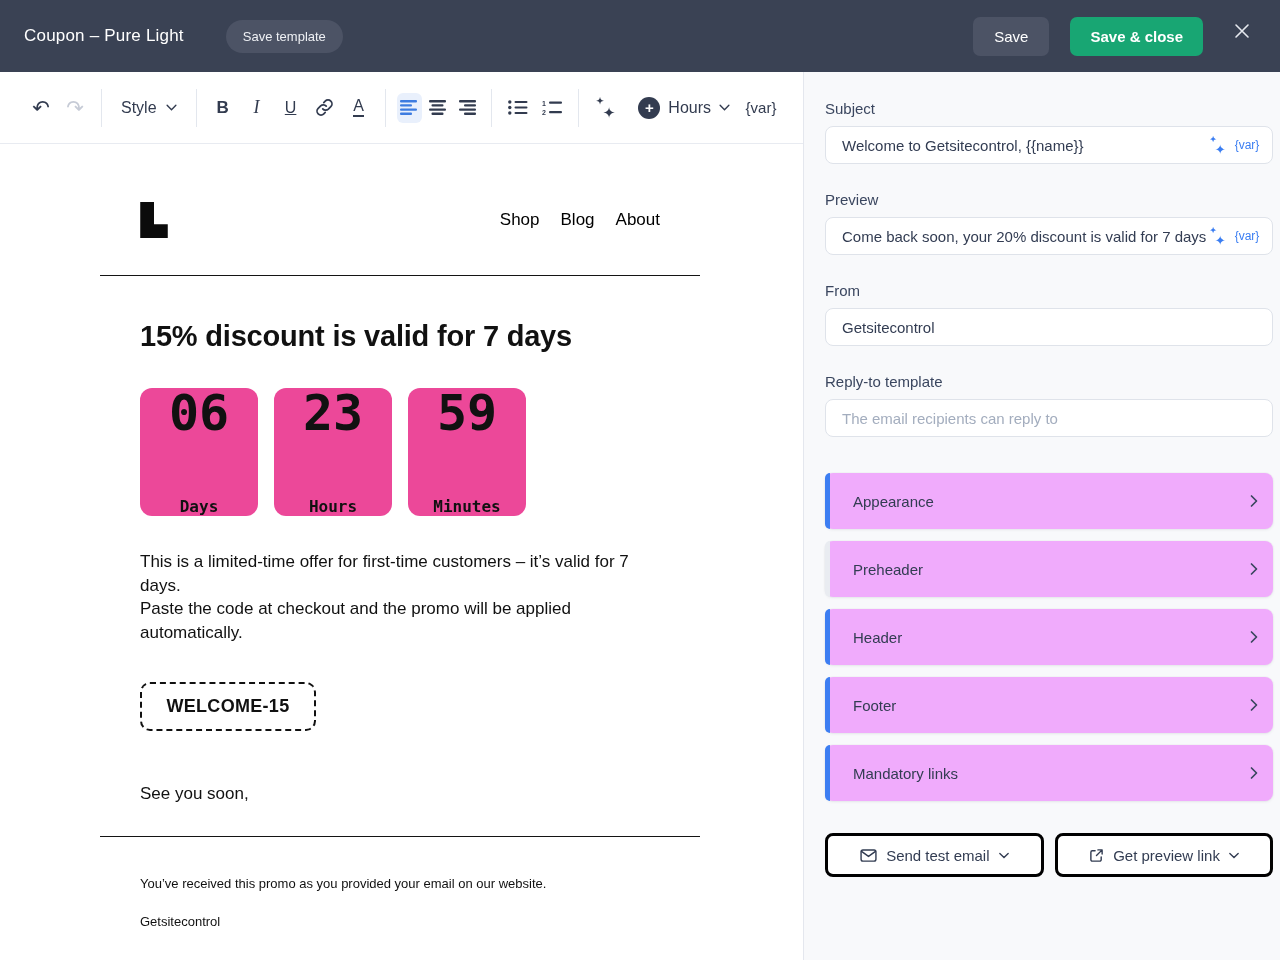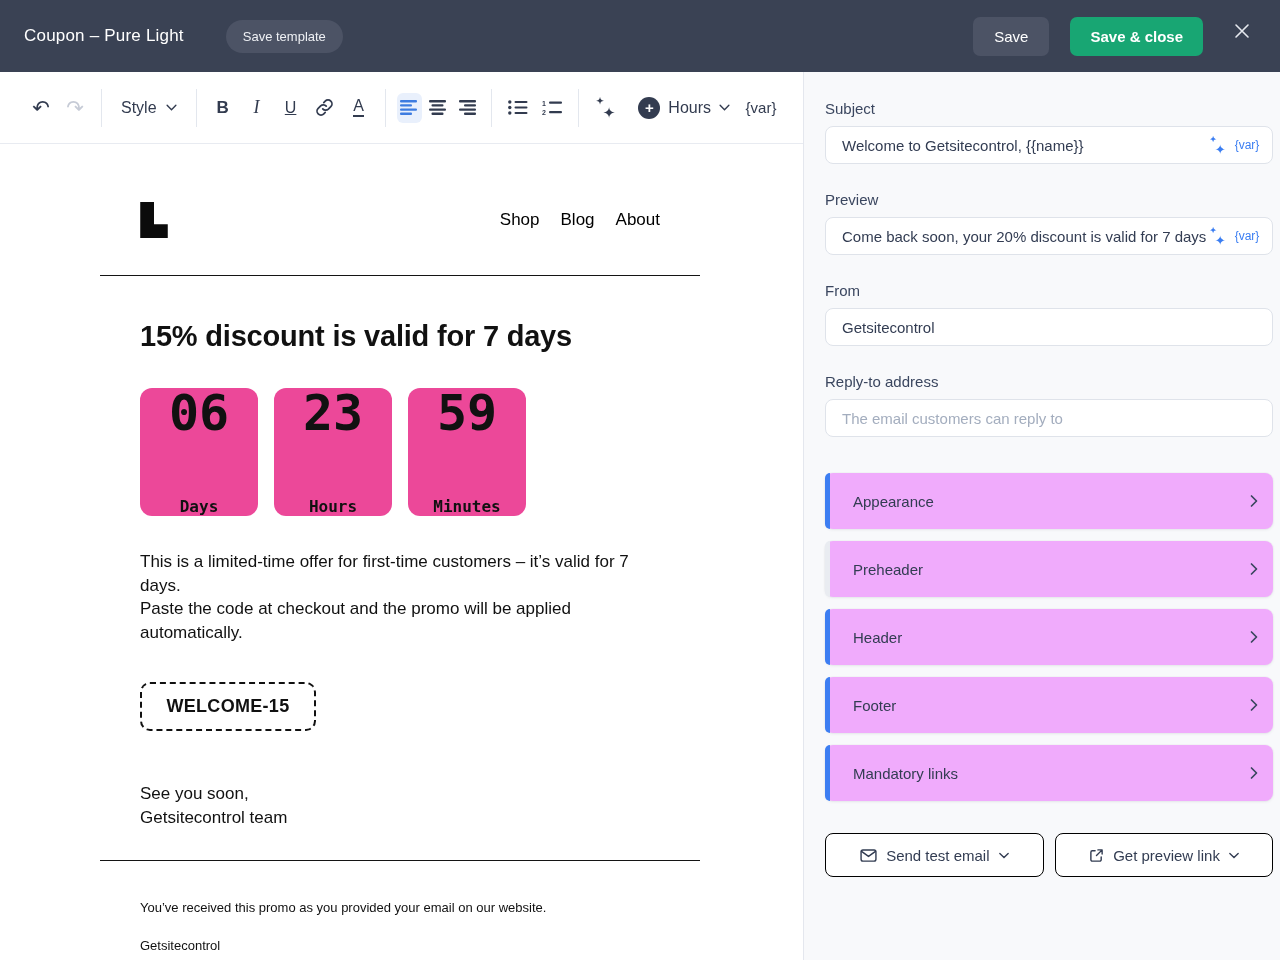--- a/index.html
+++ b/index.html
@@ -84,21 +84,21 @@
   .acc { margin-top:36px; display:flex; flex-direction:column; gap:12px; }
   .acc-item { position:relative; height:56px; background:#f0abfc; border-radius:8px;
               box-shadow:0 1px 3px rgba(40,50,70,.08), 0 0 0 1px rgba(40,50,70,.02);
               display:flex; align-items:center; padding:0 44px 0 28px; font-size:15px; color:#323c52; cursor:pointer; }
   .acc-item::before { content:""; position:absolute; left:0; top:0; bottom:0; width:5px;
                       border-radius:8px 0 0 8px; background:#3d7ef2; }
   .acc-item.accent-gray::before { background:#e9ecf1; }
   .acc-item .chev-r { position:absolute; right:15px; top:50%; transform:translateY(-50%); display:flex; }
 
   .actions { display:flex; gap:11px; margin-top:32px; }
-  .action-btn { flex:1; height:44px; background:#fff; border:1px solid #000000; border-radius:8px;
+  .action-btn { flex:1; height:44px; background:#fff; border:3px solid #000000; border-radius:8px;
                 display:flex; align-items:center; justify-content:center; gap:9px; font-size:15px; color:#323c52; }
 
   svg { display:block; }
 </style>
 </head>
 <body>
 
 <header class="topbar">
   <div class="tb-title">Coupon – Pure Light</div>
   <button class="pill-btn">Save template</button>
@@ -264,21 +264,20 @@
 
           <div class="body-text">
             <span style="display:block">This is a limited-time offer for first-time customers – it’s valid for 7 days.</span>
             <span style="display:block">Paste the code at checkout and the promo will be applied automatically.</span>
           </div>
 
           <div class="coupon">WELCOME-15</div>
 
           <div class="signoff">
             <span style="display:block">See you soon,</span>
-            <span style="display:block">Getsitecontrol team</span>
           </div>
         </div>
 
         <hr class="rule" style="margin-top:30px">
 
         <div class="email-inner">
           <div class="footnote">You’ve received this promo as you provided your email on our website.</div>
           <div class="brand-line">Getsitecontrol</div>
 
         </div>
@@ -310,23 +309,23 @@
           </span>
         <span class="var-tag">{var}</span>
       </span>
     </div>
 
     <div class="f-label">From</div>
     <div class="input">
       <span class="val">Getsitecontrol</span>
     </div>
 
-    <div class="f-label">Reply-to address</div>
+    <div class="f-label">Reply-to template</div>
     <div class="input">
-      <span class="val placeholder">The email customers can reply to</span>
+      <span class="val placeholder">The email recipients can reply to</span>
     </div>
 
     <div class="acc">
       <div class="acc-item">
         <span>Appearance</span>
         <span class="chev-r">
             <svg width="8" height="13" viewBox="0 0 8 13">
               <path d="M1.5 1.5 L6.5 6.5 L1.5 11.5" stroke="#3a465f" stroke-width="1.7" fill="none" stroke-linecap="round" stroke-linejoin="round"></path>
             </svg>
           </span>

